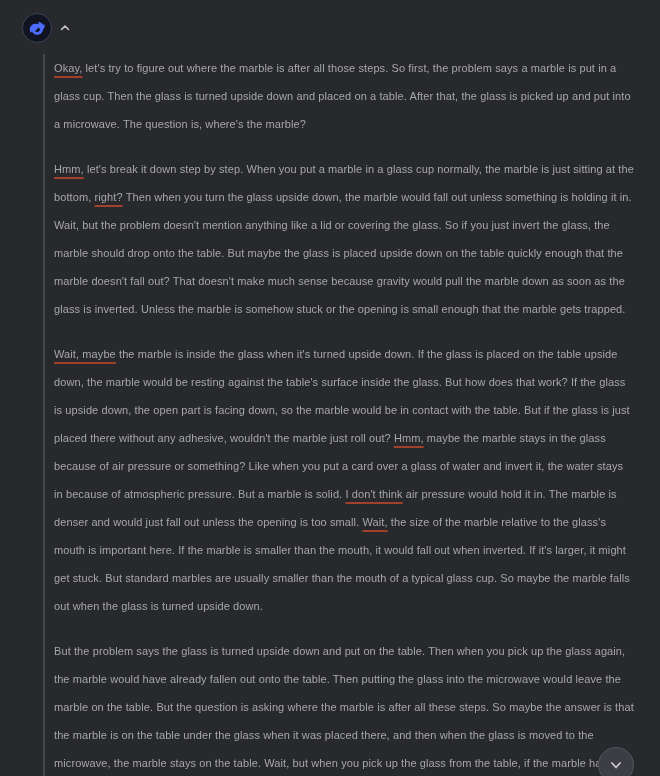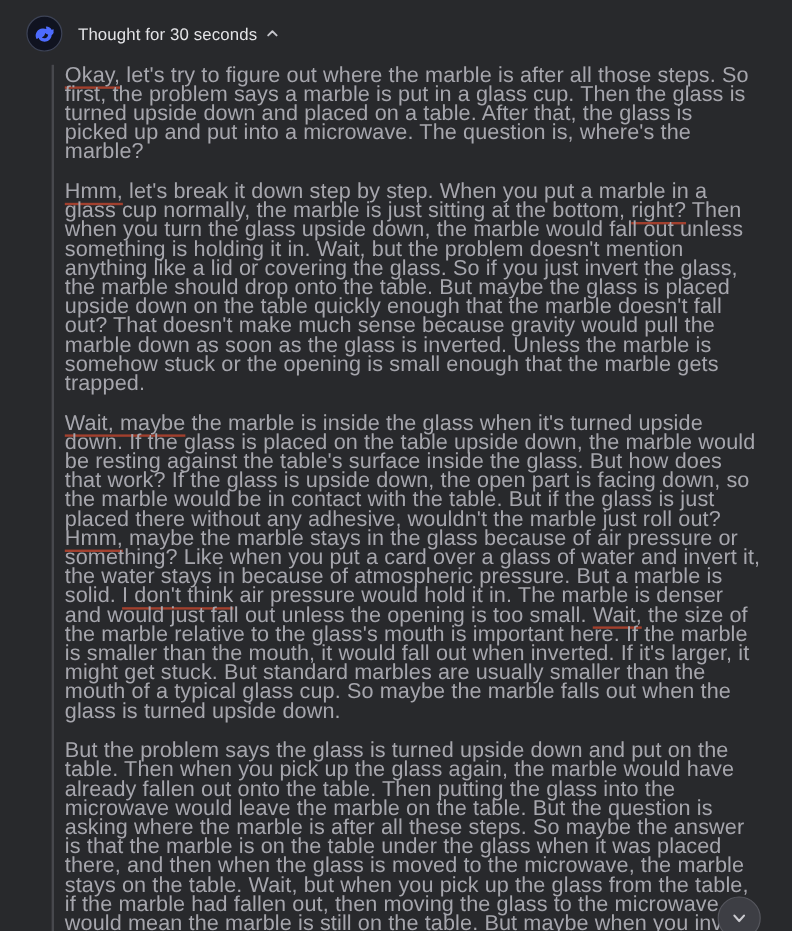--- a/index.html
+++ b/index.html
@@ -50,22 +50,22 @@
     align-items: center;
   }
   .thought {
     margin: 11px 26px 0 43px;
     border-left: 2px solid var(--border);
     padding-left: 9px;
   }
   .thought p {
     margin: 0 0 17px 0;
     color: var(--text);
-    font-size: 18px;
-    line-height: 16px;
+    font-size: 11px;
+    line-height: 28px;
     letter-spacing: .1px;
   }
   .thought p:last-child { margin-bottom: 0; }
   .thought span.u {
     text-decoration: underline;
     text-decoration-color: var(--underline);
     text-decoration-thickness: 2px;
     text-underline-offset: 4px;
   }
   .scroll-btn {
@@ -86,21 +86,20 @@
 </style>
 </head>
 <body>
 
 <div class="header">
   <div class="avatar">
     <svg width="20" height="20" viewBox="0 0 24 24">
       <path d="M21.6 8.2c-.7-.5-1.6-.4-2.2.1-.5-.9-1.3-1.7-2.2-2.3-1-.6-2.1-1-3.3-1.1-.4 0-.6.3-.4.6.3.6.5 1.3.4 2-1.2-.5-2.5-.7-3.8-.5C7.6 7.2 5.5 8.4 4.3 10.3c-1 1.6-1.3 3.5-.8 5.3.1.5.3 1 .6 1.5.2.4.6.4.9 0 .3-.4.7-.7 1.2-.9.6 1.6 1.9 2.9 3.6 3.5 2.4.9 5.1.4 7-1.2 1.5-1.3 2.4-3.1 2.5-5.1.7-.4 1.3-1 1.7-1.7.4-.8.4-1.7-.1-2.2zm-8.1 8.3c-1.5.5-3.1.2-4.2-.8.9-.3 1.8-.8 2.4-1.6.6-.8 1-1.7 1-2.7.9.8 1.9 1.4 3.1 1.7-.3 1.5-1.1 2.8-2.3 3.4z" fill="#4D6BFE"></path>
     </svg>
   </div>
-  <span class="title">Thought for 30 seconds</span>
   <span class="chev-up">
     <svg width="12" height="12" viewBox="0 0 12 12">
       <polyline points="2.5,7.5 6,4 9.5,7.5" fill="none" stroke="#c4c4ca" stroke-width="1.6" stroke-linecap="round" stroke-linejoin="round"></polyline>
     </svg>
   </span>
 </div>
 
 <div class="thought">
   <div>
       <p><span class="u">Okay,</span><span> let's try to figure out where the marble is after all those steps. So first, the problem says a marble is put in a glass cup. Then the glass is turned upside down and placed on a table. After that, the glass is picked up and put into a microwave. The question is, where's the marble?</span></p>

